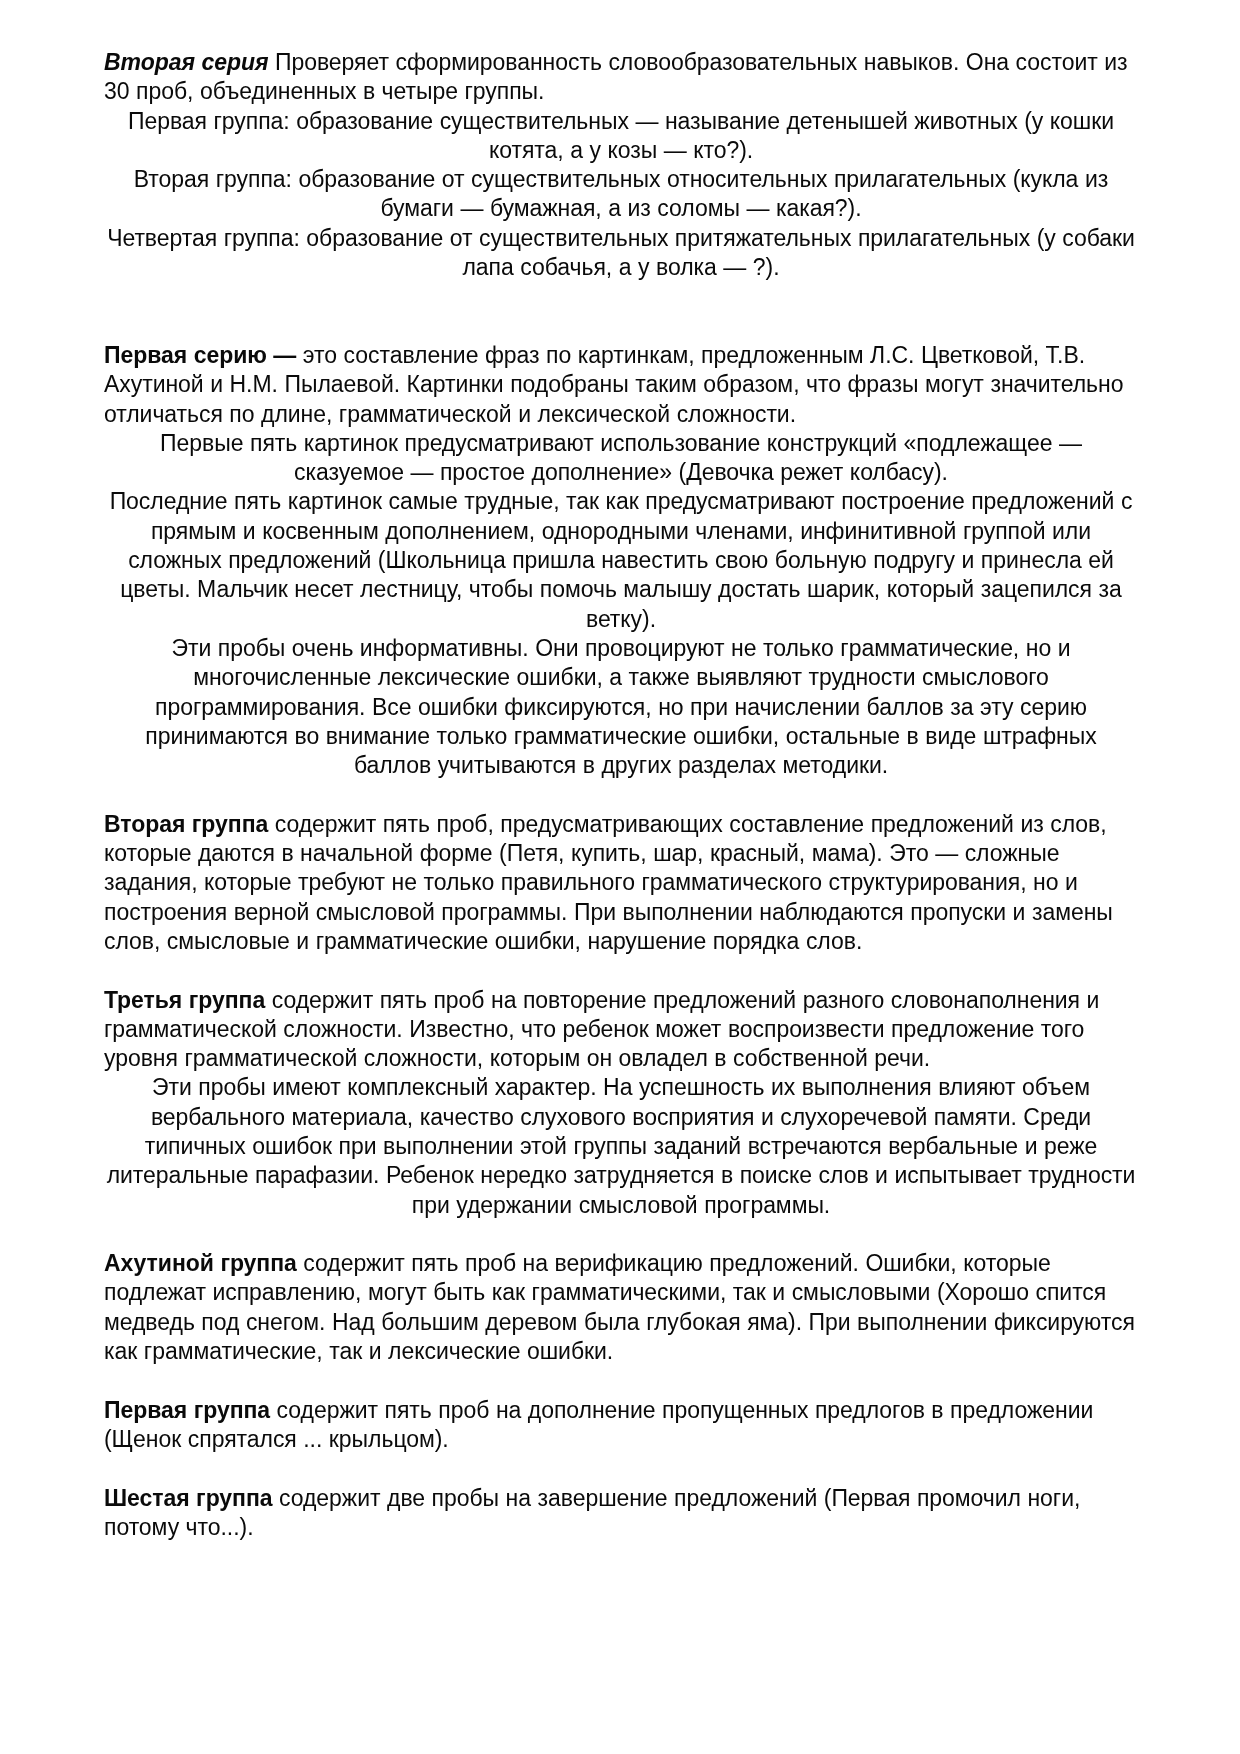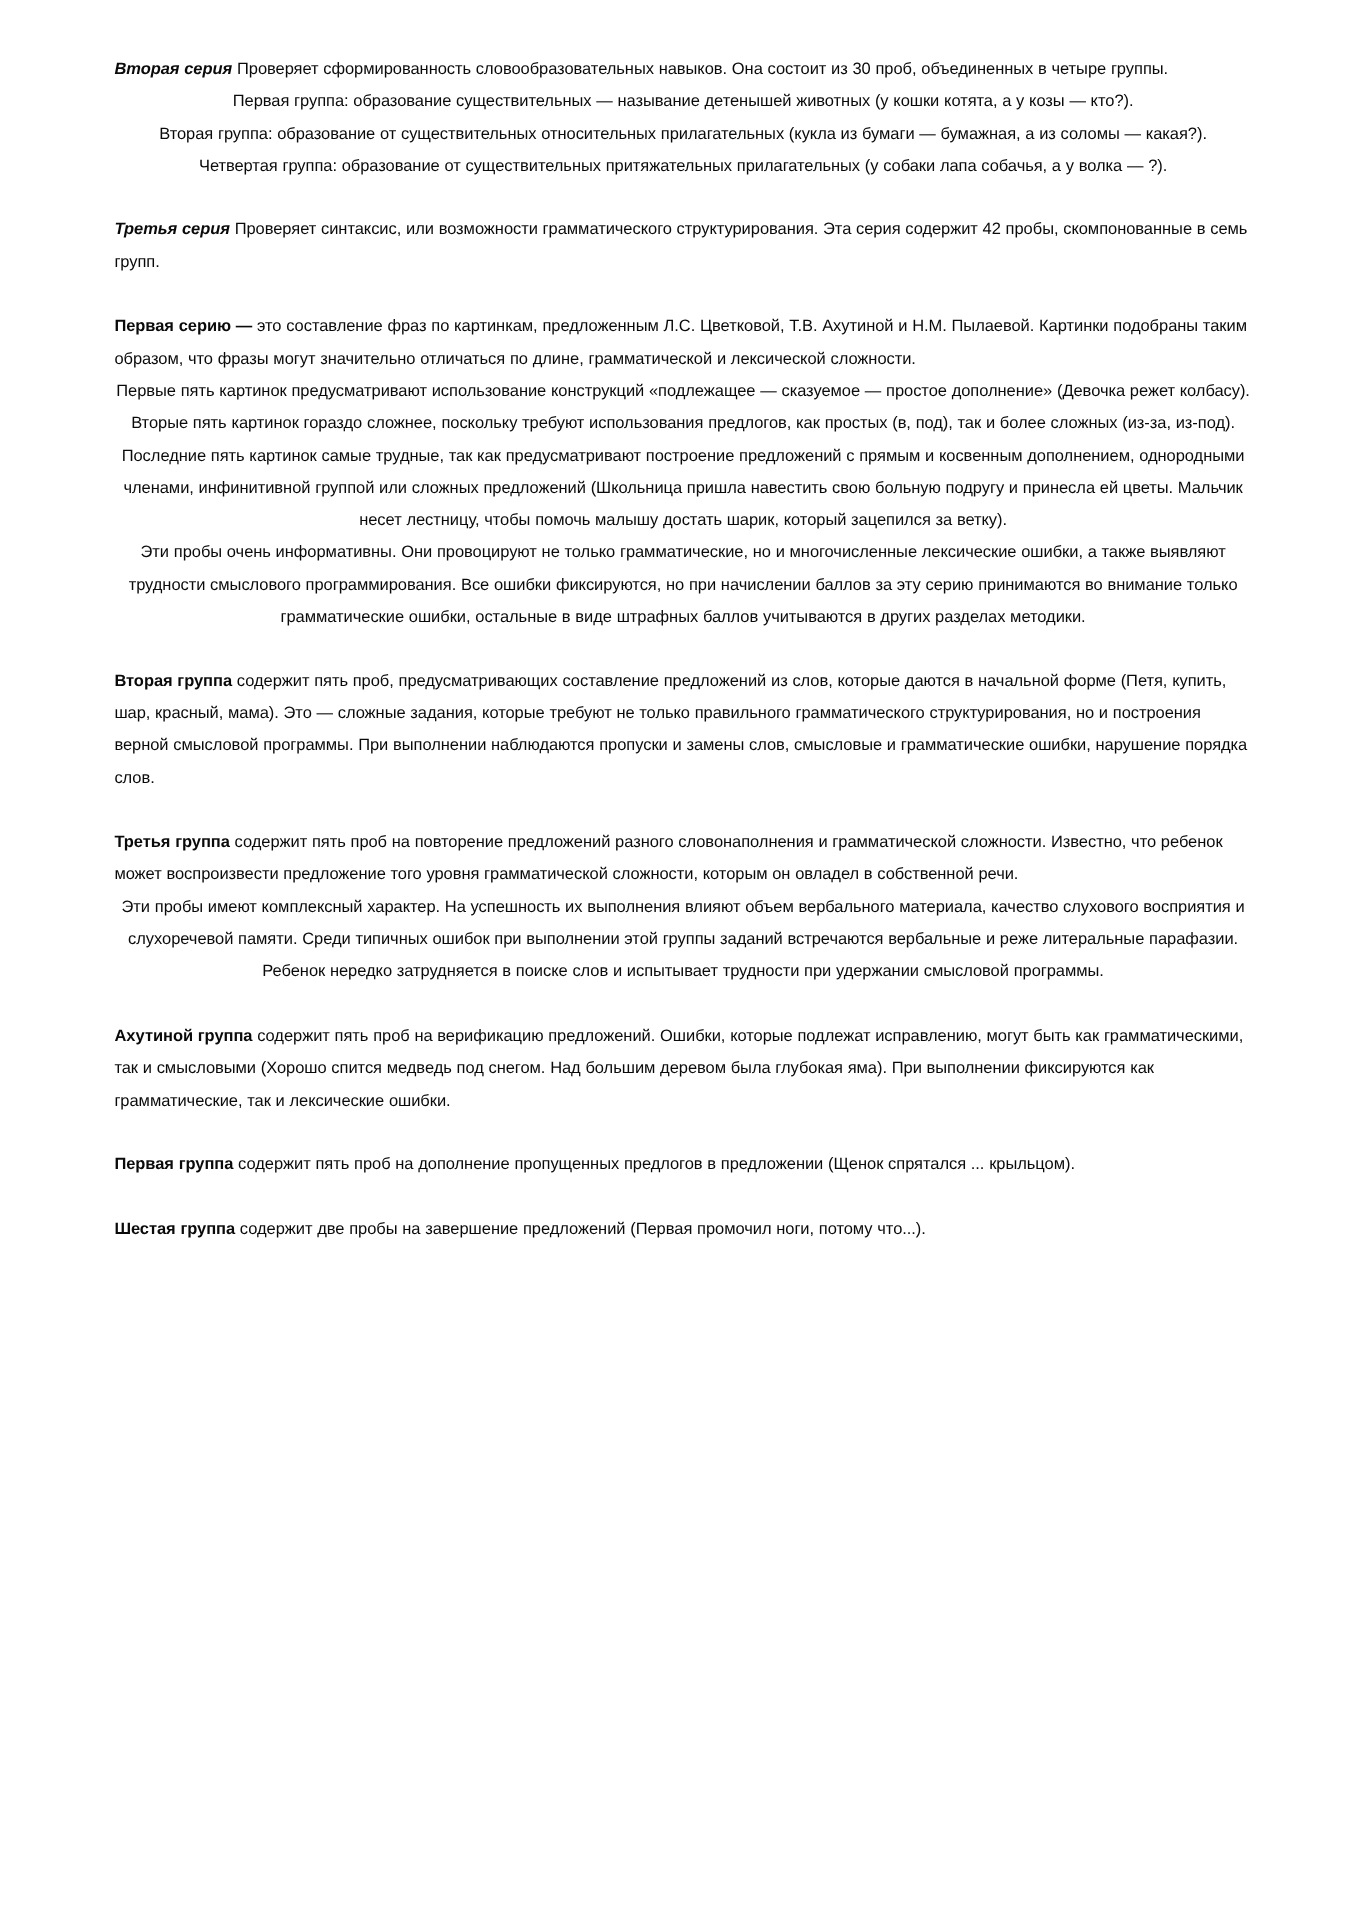--- a/index.html
+++ b/index.html
@@ -20,21 +20,21 @@
     box-sizing: border-box;
     overflow: hidden;
   }
   .text-column {
     position: absolute;
     left: 104px;
     top: 48px;
     width: 1034px;
   }
   .para {
-    font-size: 15px;
+    font-size: 23px;
     line-height: 29.3px;
     text-align: left;
     margin: 0;
     letter-spacing: -0.05px;
     word-spacing: 0.2px;
     color: #0a0a0a;
   }
   .para + .para {
     margin-top: 0;
     text-align: center;
@@ -62,25 +62,23 @@
 <body>
 
 <div class="page">
   <div class="text-column" id="text-column">
 
   <p class="para block"><span class="lead-italic">Вторая серия</span><span class="run">  Проверяет сформированность словообразовательных навыков. Она состоит из 30 проб, объединенных в четыре группы.</span></p>
       <p class="para block"><span class="run">Первая группа: образование существительных — называние детенышей животных (у кошки котята, а у козы — кто?).</span></p>
       <p class="para block"><span class="run">Вторая группа: образование от существительных относительных прилагательных (кукла из бумаги — бумажная, а из соломы — какая?).</span></p>
       <p class="para block"><span class="run">Четвертая группа: образование от существительных притяжательных прилагательных (у собаки лапа собачья, а у волка — ?).</span></p>
       <div class="gap"></div>
-      <p class="para block"><span class="lead-italic">Третья серия</span><span class="run">  Проверяет синтаксис, или возможности грамматического структурирования. Эта серия содержит 42 пробы, скомпонованные в семь групп.</span></p>
       <div class="gap"></div>
       <p class="para block"><span class="lead-bold">Первая серию —</span><span class="run"> это составление фраз по картинкам, предложенным Л.С. Цветковой, Т.В. Ахутиной и Н.М. Пылаевой. Картинки подобраны таким образом, что фразы могут значительно отличаться по длине, грамматической и лексической сложности.</span></p>
       <p class="para block"><span class="run">Первые пять картинок предусматривают использование конструкций «подлежащее — сказуемое — простое дополнение» (Девочка режет колбасу).</span></p>
-      <p class="para block"><span class="run">Вторые пять картинок гораздо сложнее, поскольку требуют использования предлогов, как простых (в, под), так и более сложных (из-за, из-под).</span></p>
       <p class="para block"><span class="run">Последние пять картинок самые трудные, так как предусматривают построение предложений с прямым и косвенным дополнением, однородными членами, инфинитивной группой или сложных предложений (Школьница пришла навестить свою больную подругу и принесла ей цветы. Мальчик несет лестницу, чтобы помочь малышу достать шарик, который зацепился за ветку).</span></p>
       <p class="para block"><span class="run">Эти пробы очень информативны. Они провоцируют не только грамматические, но и многочисленные лексические ошибки, а также выявляют трудности смыслового программирования. Все ошибки фиксируются, но при начислении баллов за эту серию принимаются во внимание только грамматические ошибки, остальные в виде штрафных баллов учитываются в других разделах методики.</span></p>
       <div class="gap"></div>
       <p class="para block"><span class="lead-bold">Вторая группа</span><span class="run">  содержит пять проб, предусматривающих составление предложений из слов, которые даются в начальной форме (Петя, купить, шар, красный, мама). Это — сложные задания, которые требуют не только правильного грамматического структурирования, но и построения верной смысловой программы. При выполнении наблюдаются пропуски и замены слов, смысловые и грамматические ошибки, нарушение порядка слов.</span></p>
       <div class="gap"></div>
       <p class="para block"><span class="lead-bold">Третья группа</span><span class="run">  содержит пять проб на повторение предложений разного словонаполнения и грамматической сложности. Известно, что ребенок может воспроизвести предложение того уровня грамматической сложности, которым он овладел в собственной речи.</span></p>
       <p class="para block"><span class="run">Эти пробы имеют комплексный характер. На успешность их выполнения влияют объем вербального материала, качество слухового восприятия и слухоречевой памяти. Среди типичных ошибок при выполнении этой группы заданий встречаются вербальные и реже литеральные парафазии. Ребенок нередко затрудняется в поиске слов и испытывает трудности при удержании смысловой программы.</span></p>
       <div class="gap"></div>
       <p class="para block"><span class="lead-bold">Ахутиной группа</span><span class="run">  содержит пять проб на верификацию предложений. Ошибки, которые подлежат исправлению, могут быть как грамматическими, так и смысловыми (Хорошо спится медведь под снегом. Над большим деревом была глубокая яма). При выполнении фиксируются как грамматические, так и лексические ошибки.</span></p>
       <div class="gap"></div>

